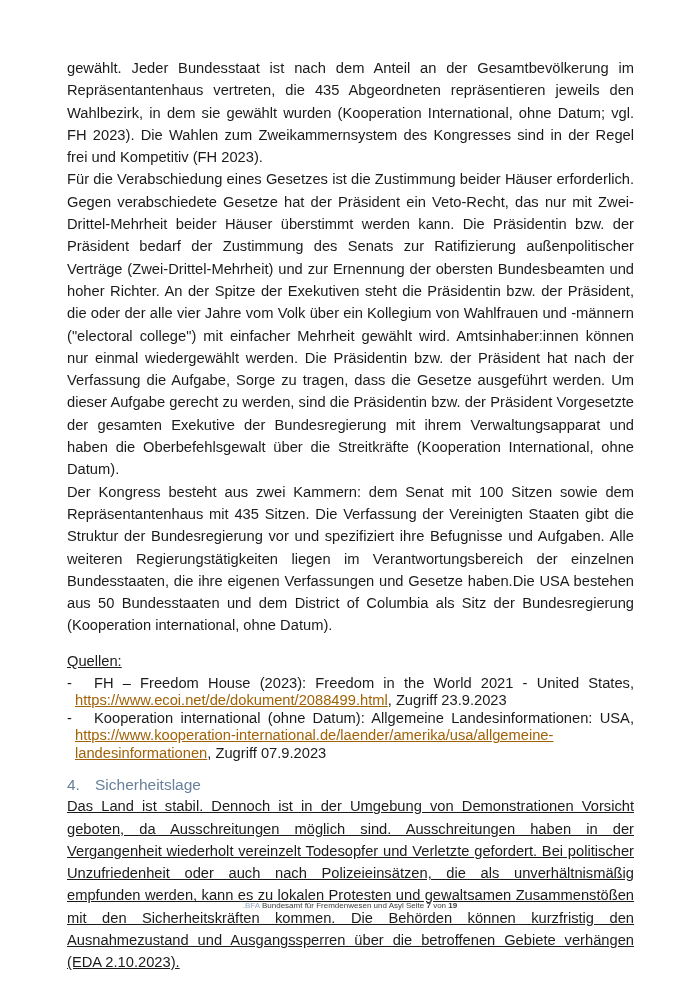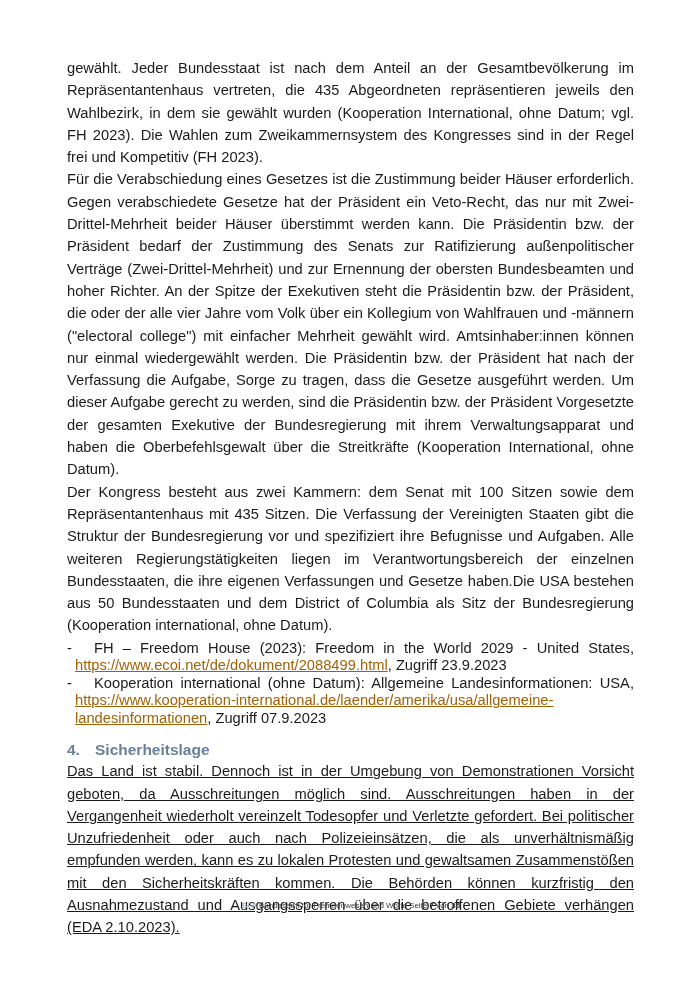--- a/index.html
+++ b/index.html
@@ -44,21 +44,21 @@
   }
   .src-text { text-indent: 19px; }
   .src-text a {
     color: #a16207;
     text-decoration: underline;
     cursor: pointer;
   }
   .heading {
     margin-top: 13px;
     font-size: 15.5px;
-    font-weight: bold;
+    font-weight: normal;
     color: #68809c;
     line-height: 20px;
   }
   .heading .h-num { display: inline-block; width: 28px; }
   .security { margin-top: 9px; text-decoration: underline; }
   .footer {
     position: absolute;
     left: 0; top: 901px;
     width: 700px;
     text-align: center;
@@ -75,38 +75,41 @@
 <div class="page">
 
   <div class="content">
 
     <p class="body-par">gewählt. Jeder Bundesstaat ist nach dem Anteil an der Gesamtbevölkerung im Repräsentantenhaus vertreten, die 435 Abgeordneten repräsentieren jeweils den Wahlbezirk, in dem sie gewählt wurden (Kooperation International, ohne Datum; vgl. FH 2023). Die Wahlen zum Zweikammernsystem des Kongresses sind in der Regel frei und Kompetitiv (FH 2023).</p>
 
     <p class="body-par">Für die Verabschiedung eines Gesetzes ist die Zustimmung beider Häuser erforderlich. Gegen verabschiedete Gesetze hat der Präsident ein Veto-Recht, das nur mit Zwei-Drittel-Mehrheit beider Häuser überstimmt werden kann.  Die Präsidentin bzw. der Präsident bedarf der Zustimmung des Senats zur Ratifizierung außenpolitischer Verträge (Zwei-Drittel-Mehrheit) und zur Ernennung der obersten Bundesbeamten und hoher Richter. An der Spitze der Exekutiven steht die Präsidentin bzw. der Präsident, die oder der alle vier Jahre vom Volk über ein Kollegium von Wahlfrauen und -männern ("electoral college") mit einfacher Mehrheit gewählt wird. Amtsinhaber:innen können nur einmal wiedergewählt werden. Die Präsidentin bzw. der Präsident hat nach der Verfassung die Aufgabe, Sorge zu tragen, dass die Gesetze ausgeführt werden. Um dieser Aufgabe gerecht zu werden, sind die Präsidentin bzw. der Präsident Vorgesetzte der gesamten Exekutive der Bundesregierung mit ihrem Verwaltungsapparat und haben die Oberbefehlsgewalt über die Streitkräfte (Kooperation International, ohne Datum).</p>
 
     <p class="body-par">Der Kongress besteht aus zwei Kammern: dem Senat mit 100 Sitzen sowie dem Repräsentantenhaus mit 435 Sitzen. Die Verfassung der Vereinigten Staaten gibt die Struktur der Bundesregierung vor und spezifiziert ihre Befugnisse und Aufgaben. Alle weiteren Regierungstätigkeiten liegen im Verantwortungsbereich der einzelnen Bundesstaaten, die ihre eigenen Verfassungen und Gesetze haben.Die USA bestehen aus 50 Bundesstaaten und dem District of Columbia als Sitz der Bundesregierung (Kooperation international, ohne Datum).</p>
 
+    <div class="sources-label">
+      <span>Quellen:</span>
+    </div>
 
     <div class="sources">
 
       <div class="src-item">
         <span class="src-marker">-</span>
-        <div class="src-text"><span>FH – Freedom House (2023): Freedom in the World 2029 - United States, </span><a>https://www.ecoi.net/de/dokument/2088499.html</a><span>, Zugriff 23.9.2023</span></div>
+        <div class="src-text"><span>FH – Freedom House (2023): Freedom in the World 2021 - United States, </span><a>https://www.ecoi.net/de/dokument/2088499.html</a><span>, Zugriff 23.9.2023</span></div>
       </div>
 
       <div class="src-item">
         <span class="src-marker">-</span>
         <div class="src-text"><span>Kooperation international (ohne Datum): Allgemeine Landesinformationen: USA, </span><a>https://www.kooperation-international.de/laender/amerika/usa/allgemeine-landesinformationen</a><span>, Zugriff 07.9.2023</span></div>
       </div>
 
     </div>
 
     <div class="heading">
       <span class="h-num">4.</span><span>Sicherheitslage</span>
     </div>
 
     <p class="body-par security">Das Land ist stabil. Dennoch ist in der Umgebung von Demonstrationen Vorsicht geboten, da Ausschreitungen möglich sind. Ausschreitungen haben in der Vergangenheit wiederholt vereinzelt Todesopfer und Verletzte gefordert. Bei politischer Unzufriedenheit oder auch nach Polizeieinsätzen, die als unverhältnismäßig empfunden werden, kann es zu lokalen Protesten und gewaltsamen Zusammenstößen mit den Sicherheitskräften kommen. Die Behörden können kurzfristig den Ausnahmezustand und Ausgangssperren über die betroffenen Gebiete verhängen (EDA 2.10.2023).</p>
 
   </div>
 
-  <div class="footer"><span class="bfa">.BFA</span><span> Bundesamt für Fremdenwesen und World Seite </span><b>7</b><span> von </span><b>35</b></div>
+  <div class="footer"><span class="bfa">.BFA</span><span> Bundesamt für Fremdenwesen und Asyl Seite </span><b>7</b><span> von </span><b>19</b></div>
 
 </div>
 
 </body></html>

